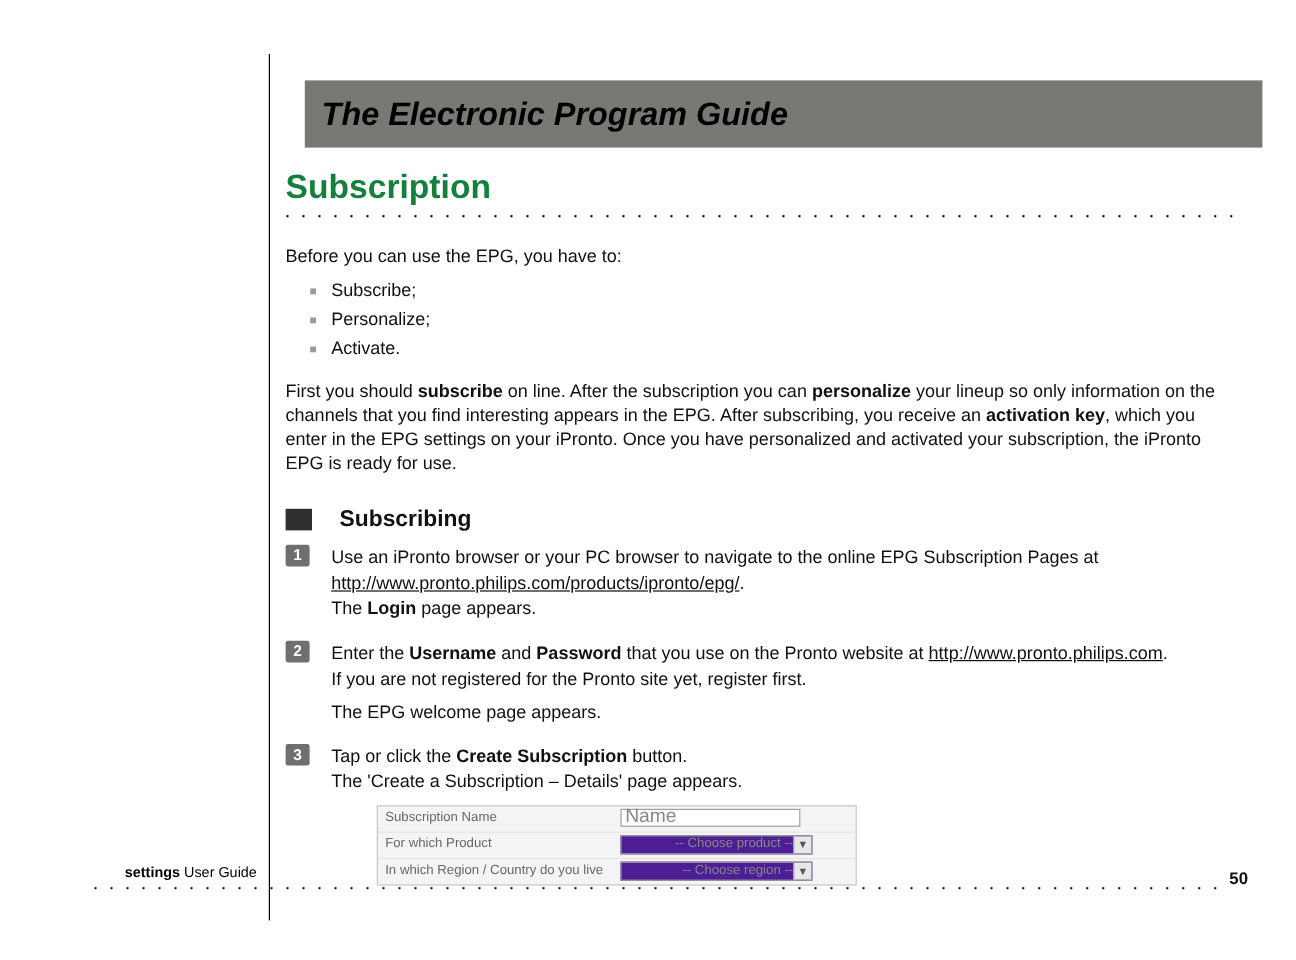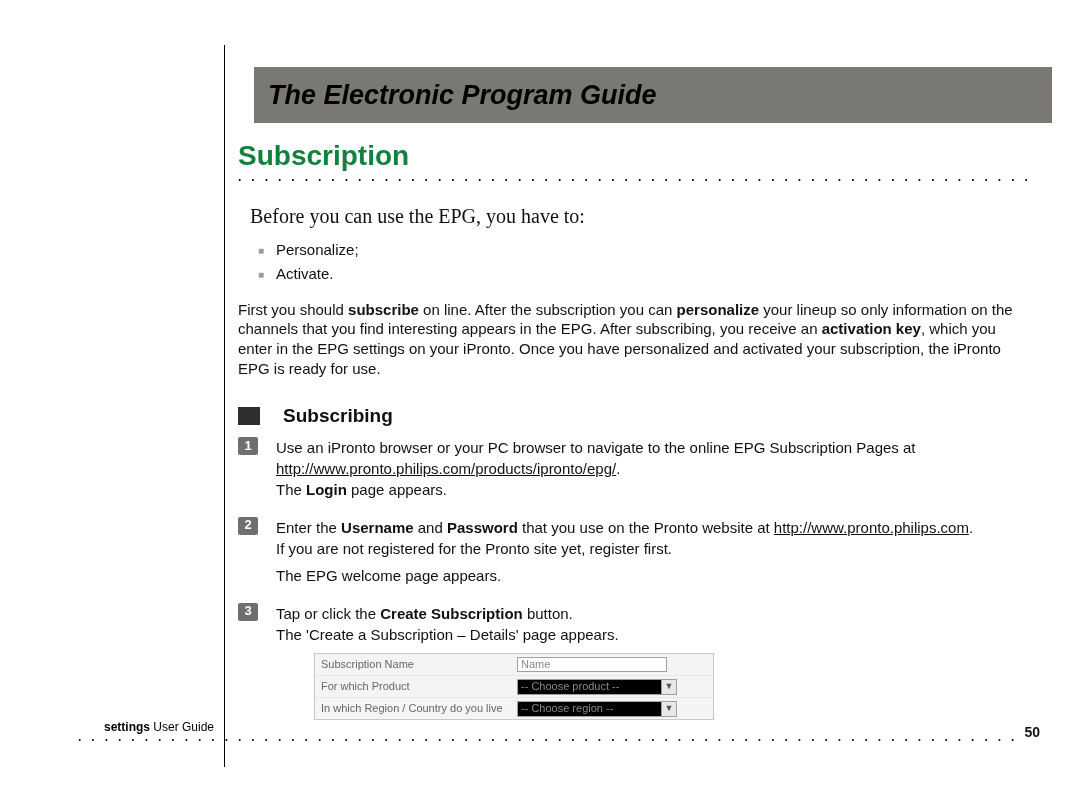--- a/index.html
+++ b/index.html
@@ -19,21 +19,21 @@
     box-sizing:border-box;
   }
   .content { position:absolute; left:238px; top:140px; width:800px; }
   h1.section-title {
     font-family: "Arial Black", Arial, sans-serif; font-weight:900;
     font-size:28px; margin:0 0 2px 0; color:#15803d;
   }
   .hdots { letter-spacing:3px; font-weight:700; font-family: Arial;
            color:#000; font-size:12px; white-space:nowrap; overflow:hidden;
            height:12px; line-height:12px; margin:0 0 18px 0; width:790px;}
-  .intro { font-size:20px; line-height:1.28; margin:0 0 8px 12px;font-family:Liberation Serif, serif; }
+  .intro { font-size:15px; line-height:1.28; margin:0 0 8px 0; }
   ul.square { list-style:none; padding:0; margin:0 0 12px 20px;
               font-size:15px; line-height:1.6; }
   ul.square li::before { content:"■"; color:#9a9a9a; font-size:10px;
                          display:inline-block; width:18px;
                          position:relative; top:-1px; }
   .para { font-size:15px; line-height:1.32; margin:14px 0 26px 0; width:780px;}
   .para b { font-weight:700; }
   .subhead-row { display:flex; align-items:center; gap:23px; margin:0 0 10px 0;}
   .black-box { width:22px; height:18px; background:#2f2f2f; }
   h2.subhead { font-family:"Arial Black", Arial, sans-serif; font-weight:900;
@@ -50,26 +50,26 @@
   
   .formshot { margin:8px 0 0 38px; width:398px; border:1px solid #c8c8c8;
               background:#f4f4f4; font-family: Tahoma, Arial, sans-serif;
               font-size:11px; color:#676767; }
   .formshot .row { display:flex; height:21px; align-items:center;
                    border-top:1px solid #e6e6e6; }
   .formshot .row:first-child { border-top:none; }
   .formshot .lbl { width:196px; padding-left:6px; }
   .formshot .fld { flex:1; padding:1px 4px 1px 0; }
   .tinput { height:15px; border:1px solid #a0a0a0; background:#fff;
-            width:150px; padding:0 3px; font-size:11px; box-sizing:border-box;
+            width:150px; padding:0 3px; font-size:16px; box-sizing:border-box;
             display:inline-flex; align-items:center; color:#888;}
-  .tselect { height:16px; border:1px solid #a0a0a0; background:#000000;
+  .tselect { height:16px; border:1px solid #a0a0a0; background:#4c1d95;
              width:160px; padding:0 0 0 3px; font-size:11px;
              box-sizing:border-box; display:inline-flex; align-items:center;
-             justify-content:space-between; color:#888;}
+             justify-content:flex-end; color:#888;}
   .tselect .arrow { width:14px; height:14px; border-left:1px solid #a0a0a0;
                     background:#e8e8e8; display:flex; align-items:center;
                     justify-content:center; font-size:9px; color:#555;}
   
   .footer-label { position:absolute; left:104px; top:720px;
                   font-size:12px; color:#000; }
   .footer-label b { font-weight:700; }
   .footer-dots { position:absolute; left:78px; top:734px; width:946px;
                  letter-spacing:3px; font-weight:700; font-size:12px;
                  white-space:nowrap; overflow:hidden; height:12px;
@@ -86,20 +86,21 @@
   <div class="banner">
     <span>The Electronic Program Guide</span>
   </div>
 
   <div class="content">
     <h1 class="section-title">Subscription</h1>
     <div class="hdots">· · · · · · · · · · · · · · · · · · · · · · · · · · · · · · · · · · · · · · · · · · · · · · · · · · · · · · · · · · · · · · · · · · · · · · · · · · · · · · · · · · · · · · · · · · · · · · · · · · · · · · · · · · · · · · · · · · · · · · · · · · · · · · · · · · · · · · · · · · · · · · · · · · · · · · · · · · · · · · · · · · · · ·</div>
 
     <p class="intro">Before you can use the EPG, you have to:</p>
     <ul class="square">
+      <li>Subscribe;</li>
       <li>Personalize;</li>
       <li>Activate.</li>
     </ul>
 
     <p class="para">
       <span>First you should </span><b>subscribe</b><span> on line. After the subscription you can </span><b>personalize</b><span> your lineup so only information on the channels that you find interesting appears in the EPG. After subscribing, you receive an </span><b>activation key</b><span>, which you enter in the EPG settings on your iPronto. Once you have personalized and activated your subscription, the iPronto EPG is ready for use.</span>
     </p>
 
     <div class="subhead-row">
       <div class="black-box"></div>

